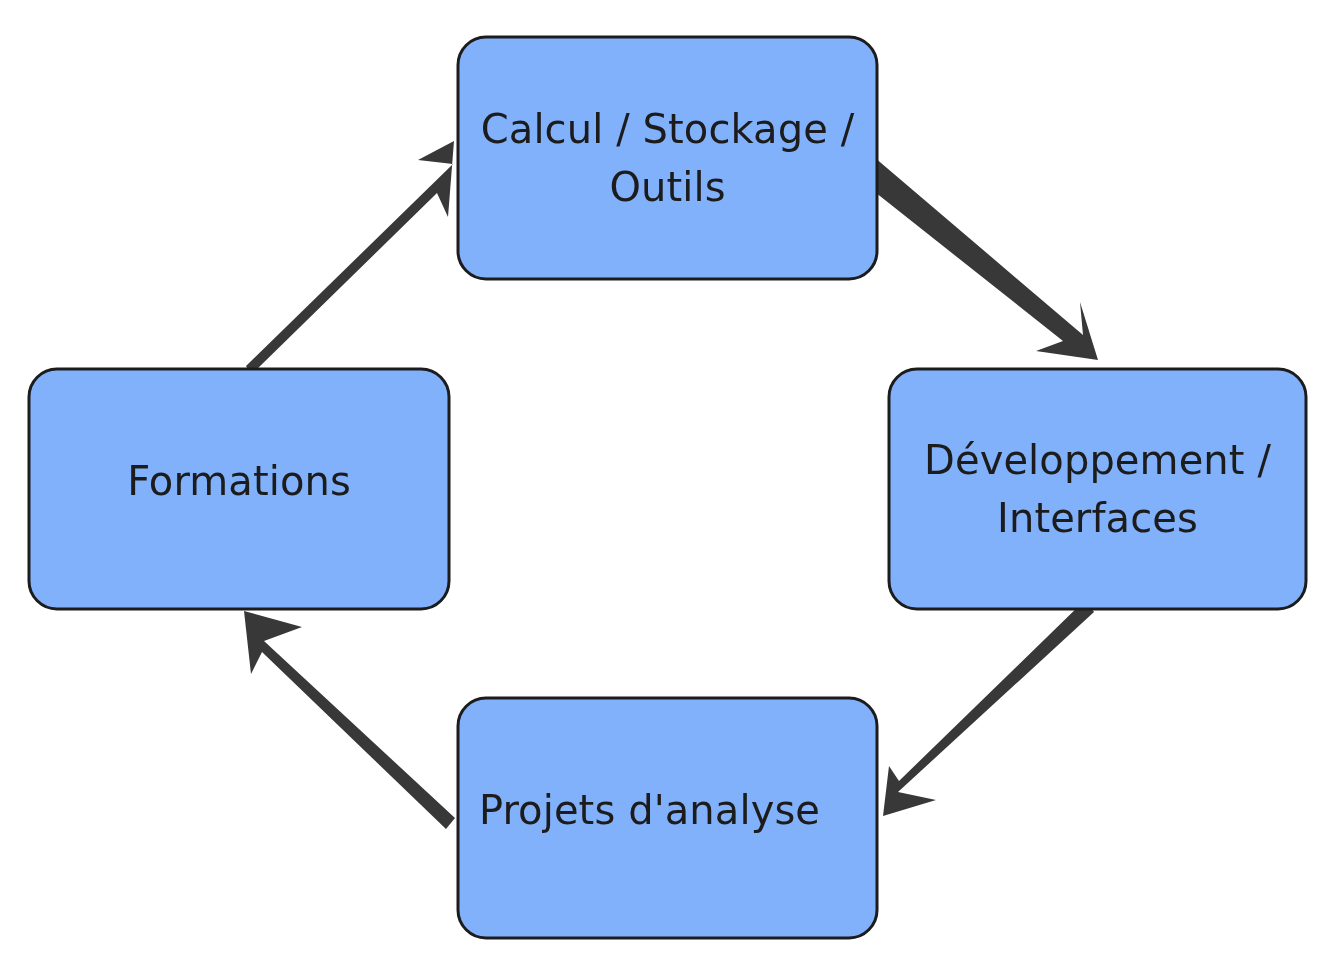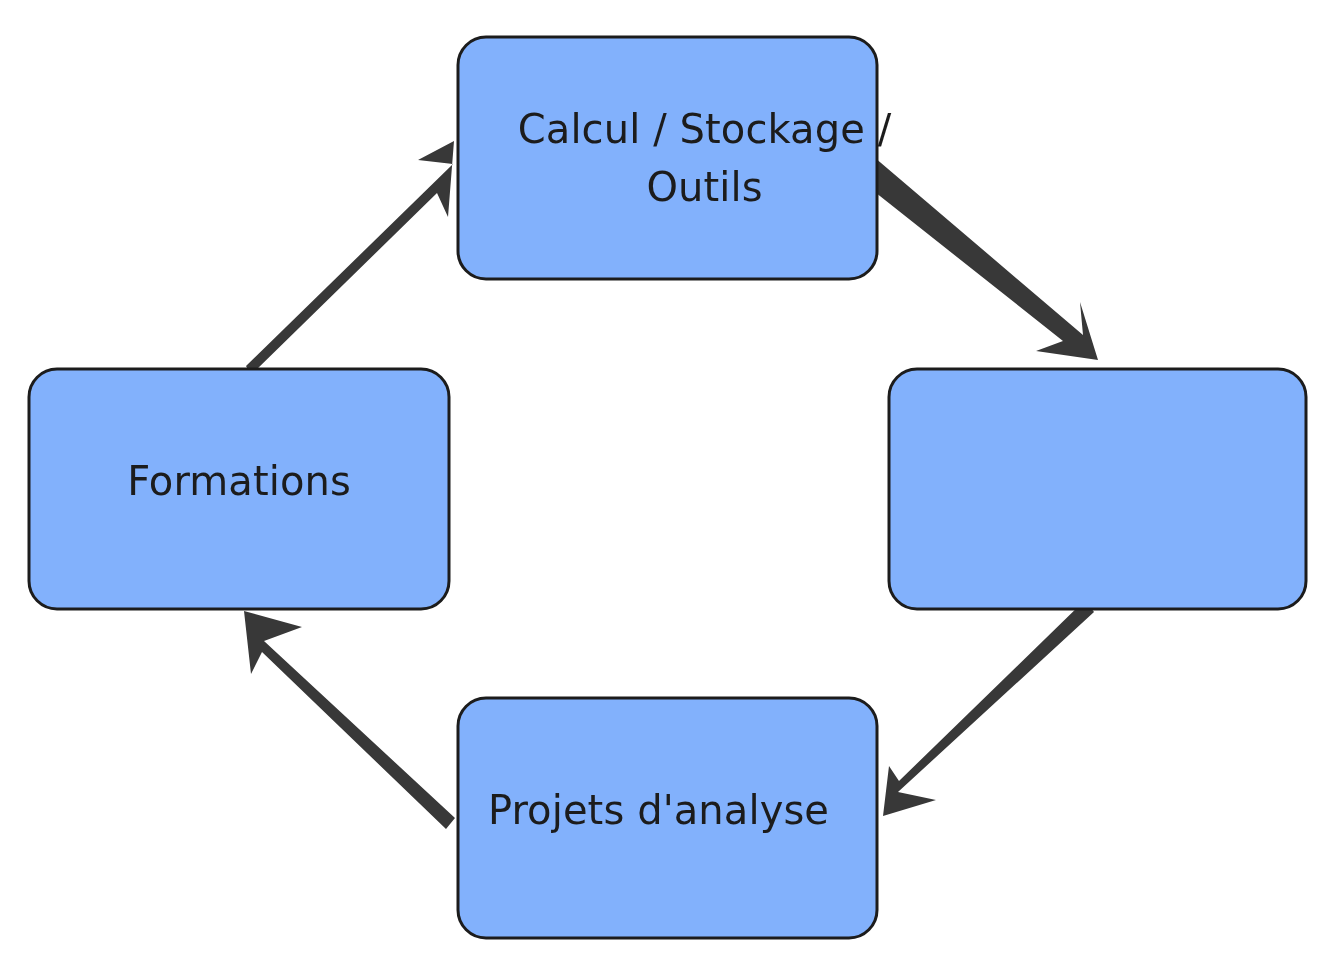--- a/index.html
+++ b/index.html
@@ -38,23 +38,23 @@
   .node-label {
     display: block;
     color: #1c1c1c;
     font-size: 40px;
     line-height: 1.45;
     letter-spacing: 0.1px;
     white-space: pre-line;
     padding: 0 14px;
   }
   
-  #node-compute  { left: 457px; top: 36px;  width: 421px; height: 244px; margin-left: 37px; }
+  #node-compute  { left: 457px; top: 36px;  width: 421px; height: 244px; }
   #node-dev      { left: 888px; top: 368px; width: 419px; height: 242px; }
-  #node-projects { left: 448px; top: 697px; width: 421px; height: 242px; }
+  #node-projects { left: 439px; top: 697px; width: 421px; height: 242px; }
   #node-training { left: 28px;  top: 360px; width: 422px; height: 242px; }
   #node-projects .node-label { transform: translateY(-8px); }
 </style>
 </head>
 <body>
 
 <div id="diagram-canvas">
 
   <svg id="edge-layer" viewBox="0 0 1324 960">
 
@@ -108,20 +108,24 @@
       <rect x="458" y="698" width="419" height="240" rx="28" ry="28" fill="#82B1FC" stroke="#1c1c1c" stroke-width="3"></rect>
       <rect x="29" y="369" width="420" height="240" rx="28" ry="28" fill="#82B1FC" stroke="#1c1c1c" stroke-width="3"></rect>
     </g>
   </svg>
 
   <div class="node" id="node-compute">
     <span class="node-label">Calcul / Stockage /
 Outils</span>
   </div>
 
+  <div class="node" id="node-dev">
+    <span class="node-label">Développement /
+Interfaces</span>
+  </div>
 
   <div class="node" id="node-projects">
     <span class="node-label">Projets d'analyse</span>
   </div>
 
   <div class="node" id="node-training">
     <span class="node-label">Formations</span>
   </div>
 
 </div>

